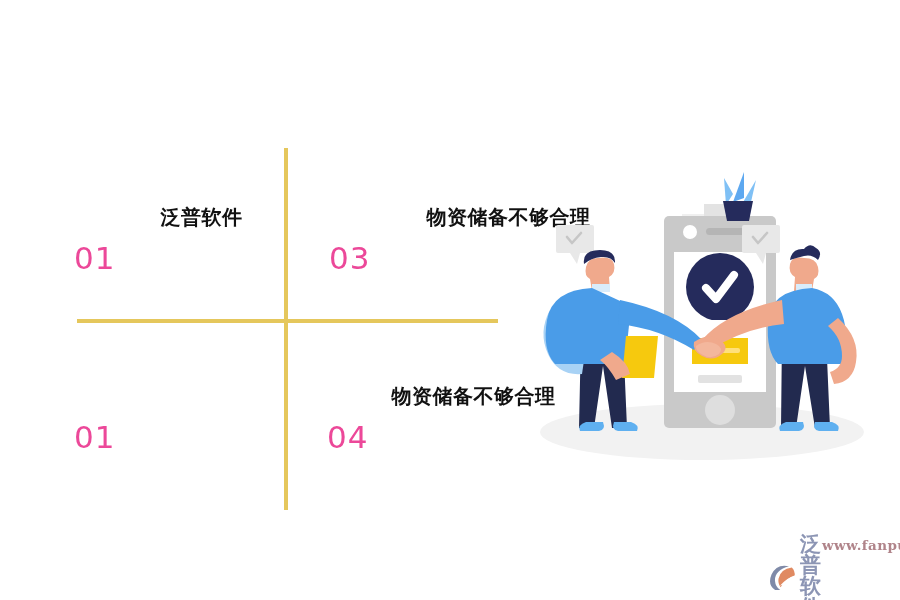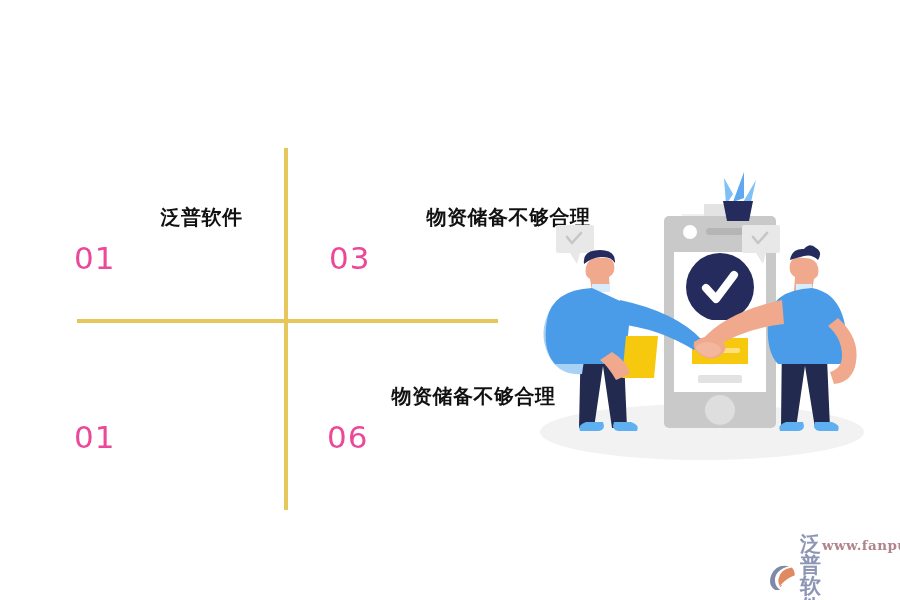--- a/index.html
+++ b/index.html
@@ -136,21 +136,21 @@
   <div class="item" id="item-02">
     <span class="item-num">01</span>
   </div>
 
   <div class="item" id="item-03">
     <span class="item-num">03</span>
     <span class="item-label">物资储备不够合理</span>
   </div>
 
   <div class="item" id="item-04">
-    <span class="item-num">06</span>
+    <span class="item-num">04</span>
     <span class="item-label">物资储备不够合理</span>
   </div>
 
   <div id="illustration">
     <svg viewBox="0 0 370 310" xmlns="http://www.w3.org/2000/svg">
 
       <ellipse cx="182" cy="272" rx="162" ry="28" fill="#f2f2f2"></ellipse>
 
       <g>
         <rect x="162" y="54" width="22" height="14" fill="#f0f0f0"></rect>

